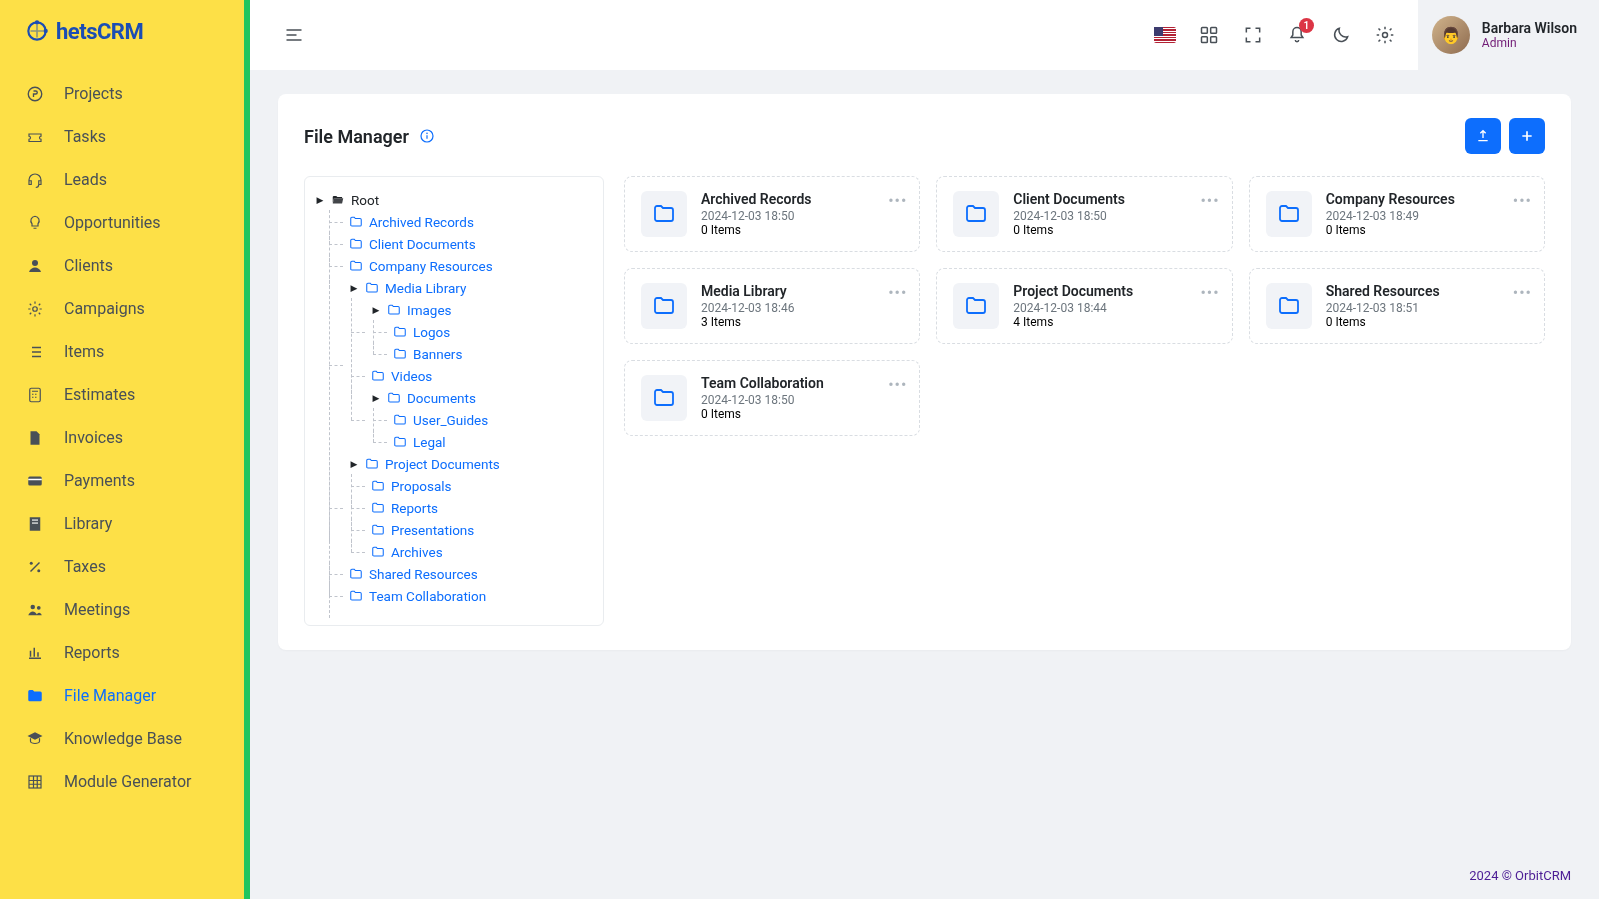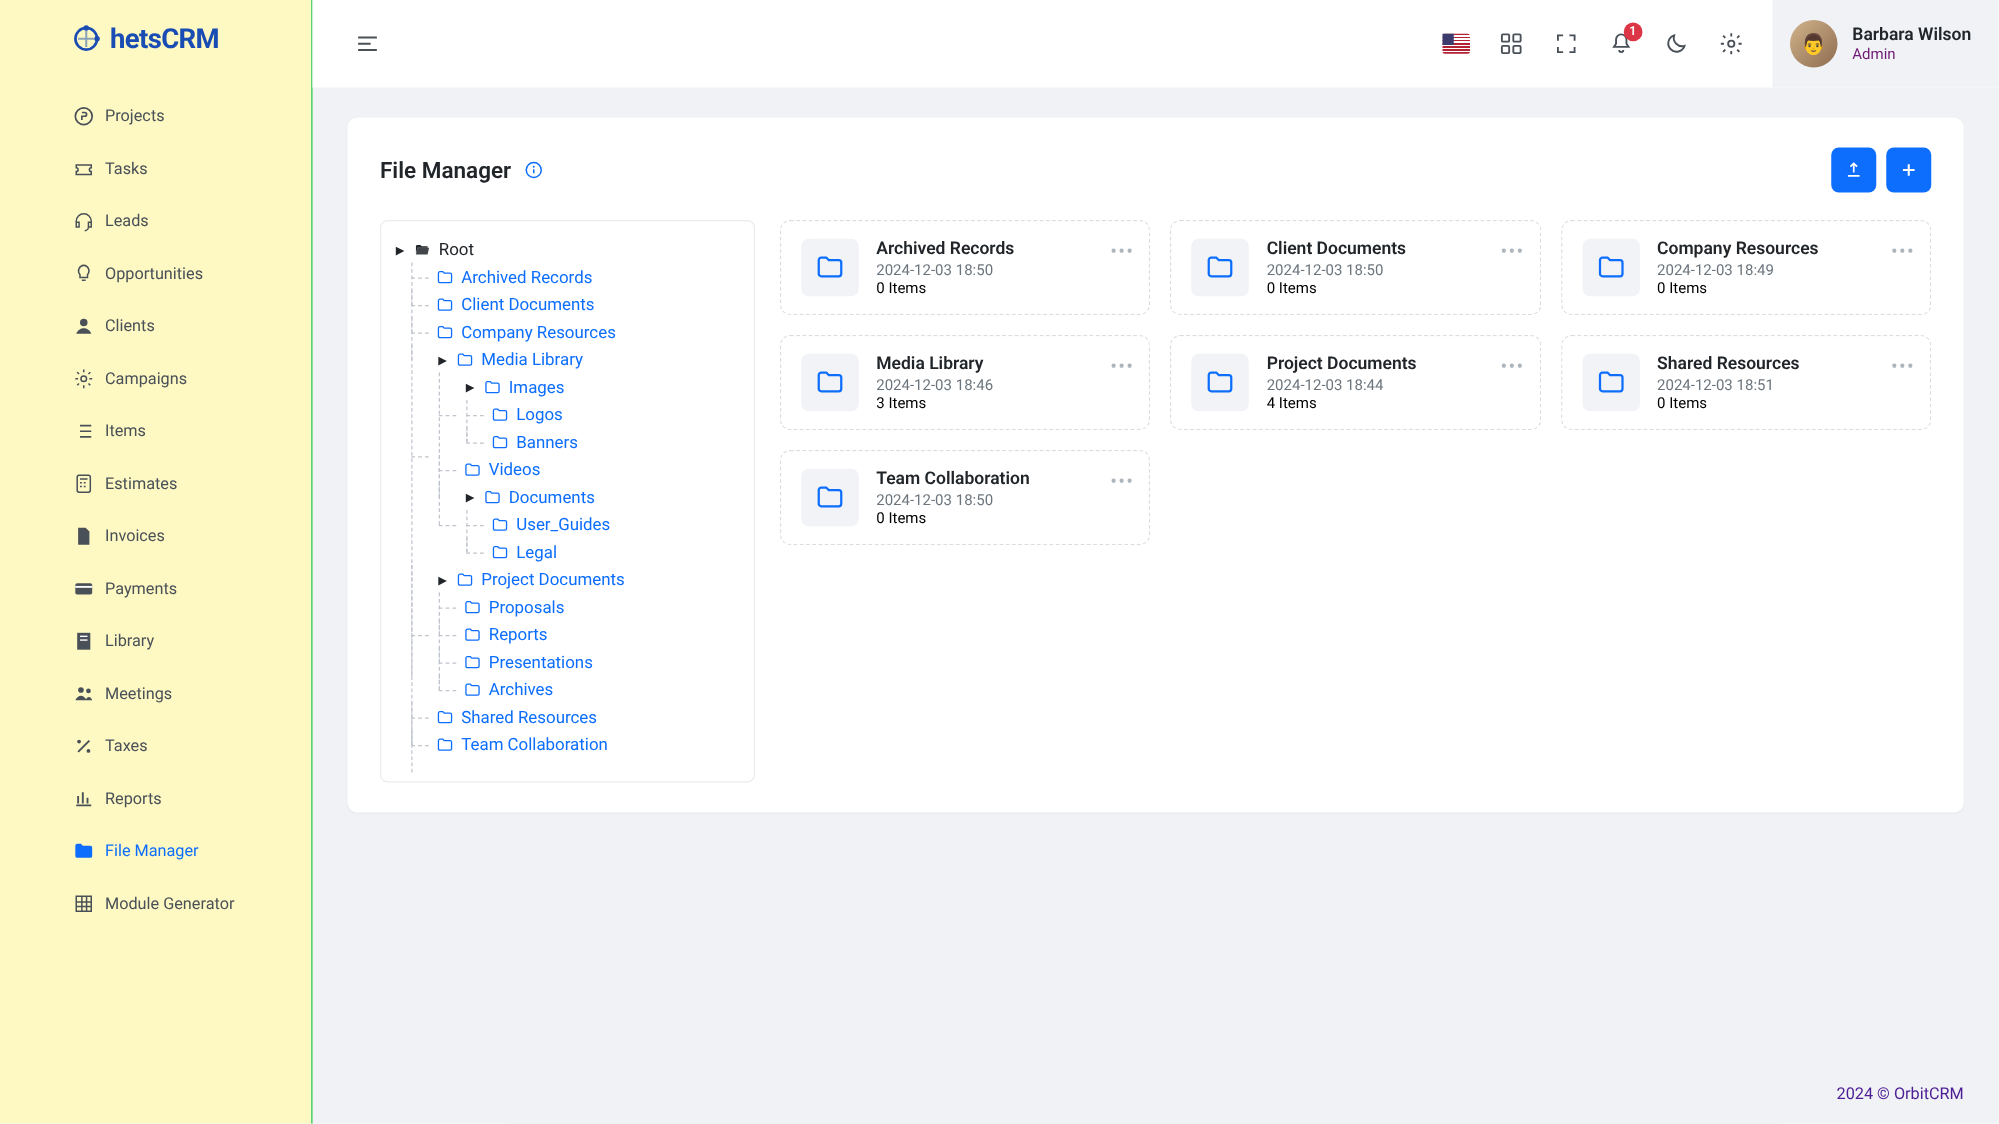--- a/index.html
+++ b/index.html
@@ -1,26 +1,26 @@
 <!DOCTYPE html>
 <html><head>
 <meta charset="utf-8">
 <style>
 * { margin: 0; padding: 0; box-sizing: border-box; }
 body { font-family: -apple-system, BlinkMacSystemFont, 'Segoe UI', Roboto, sans-serif; font-size: 14px; color: #212529; background: #f0f2f5; }
 
 .app { display: flex; height: 100vh; }
 
 
-.sidebar { width: 250px; background: #fef9c3; border-right: 1px solid #22c55e; display: flex; flex-direction: column; padding-left: 32px; }
+.sidebar { width: 250px; background: #fde047; border-right: 6px solid #22c55e; display: flex; flex-direction: column; }
 .logo { padding: 18px 24px; display: flex; align-items: center; gap: 6px; }
 .logo-mark { width: 26px; height: 26px; display:inline-flex; align-items:center; justify-content:center; }
 .logo-text { font-size: 22px; font-weight: 700; color: #1a4db4; letter-spacing: -0.5px; }
 .nav { flex: 1; padding: 10px 0; overflow-y: auto; }
-.nav-item { display: flex; align-items: center; gap: 8px; padding: 12px 26px; color: #495057; cursor: pointer; font-size: 13px; }
+.nav-item { display: flex; align-items: center; gap: 20px; padding: 12px 26px; color: #495057; cursor: pointer; font-size: 16px; }
 .nav-item.active { color: #0d6efd; }
 .nav-icon { width: 18px; height: 18px; display: inline-flex; align-items: center; justify-content: center; color: #495057; }
 .nav-item.active .nav-icon { color: #0d6efd; }
 
 
 .main { flex: 1; display: flex; flex-direction: column; min-width: 0; }
 
 
 .topbar { height: 70px; background: #fff; display: flex; align-items: center; padding: 0 18px 0 30px; gap: 14px; }
 .menu-toggle { width: 28px; height: 28px; display: flex; align-items: center; justify-content: center; cursor: pointer; color: #495057; }
@@ -178,52 +178,61 @@
               <rect x="5" y="3" width="14" height="18" fill="currentColor"></rect>
               <rect x="8" y="6" width="8" height="1.5" fill="#fff"></rect>
               <rect x="8" y="10" width="8" height="1.5" fill="#fff"></rect>
             </svg>
           </span>
           <span>Library</span>
         </div>
         <div class="nav-item">
           <span class="nav-icon">
             <svg viewBox="0 0 24 24" width="18" height="18">
+              <path d="M6 18L18 6" stroke="currentColor" stroke-width="2"></path>
+              <circle cx="7" cy="7" r="2" fill="currentColor"></circle>
+              <circle cx="17" cy="17" r="2" fill="currentColor"></circle>
+            </svg>
+          </span>
+          <span>Taxes</span>
+        </div>
+        <div class="nav-item">
+          <span class="nav-icon">
+            <svg viewBox="0 0 24 24" width="18" height="18">
               <circle cx="9" cy="8" r="3" fill="currentColor"></circle>
               <circle cx="17" cy="9" r="2.5" fill="currentColor"></circle>
               <path d="M3 19c1-3 4-5 6-5s5 2 6 5M14 19c.5-2 2-3.5 3.5-3.5s3 1.5 3.5 3.5" fill="currentColor"></path>
             </svg>
           </span>
           <span>Meetings</span>
         </div>
         <div class="nav-item">
           <span class="nav-icon">
             <svg viewBox="0 0 24 24" width="18" height="18">
-              <path d="M6 18L18 6" stroke="currentColor" stroke-width="2"></path>
-              <circle cx="7" cy="7" r="2" fill="currentColor"></circle>
-              <circle cx="17" cy="17" r="2" fill="currentColor"></circle>
-            </svg>
-          </span>
-          <span>Taxes</span>
-        </div>
-        <div class="nav-item">
-          <span class="nav-icon">
-            <svg viewBox="0 0 24 24" width="18" height="18">
               <path d="M4 19h16M6 17V9M11 17V5M16 17v-6" stroke="currentColor" stroke-width="2"></path>
             </svg>
           </span>
           <span>Reports</span>
         </div>
         <div class="nav-item active">
           <span class="nav-icon">
             <svg viewBox="0 0 24 24" width="18" height="18">
               <path d="M3 6a2 2 0 0 1 2-2h4l2 2h8a2 2 0 0 1 2 2v9a2 2 0 0 1-2 2H5a2 2 0 0 1-2-2z" fill="currentColor"></path>
             </svg>
           </span>
           <span>File Manager</span>
+        </div>
+        <div class="nav-item">
+          <span class="nav-icon">
+            <svg viewBox="0 0 24 24" width="18" height="18">
+              <path d="M12 3L2 8l10 5 10-5z" fill="currentColor"></path>
+              <path d="M6 11v4c0 1.5 3 3 6 3s6-1.5 6-3v-4" fill="none" stroke="currentColor" stroke-width="1.6"></path>
+            </svg>
+          </span>
+          <span>Knowledge Base</span>
         </div>
         <div class="nav-item">
           <span class="nav-icon">
             <svg viewBox="0 0 24 24" width="18" height="18">
               <rect x="4" y="4" width="16" height="16" fill="none" stroke="currentColor" stroke-width="1.6"></rect>
               <path d="M4 10h16M4 15h16M10 4v16M15 4v16" stroke="currentColor" stroke-width="1.6"></path>
             </svg>
           </span>
           <span>Module Generator</span>
         </div>

